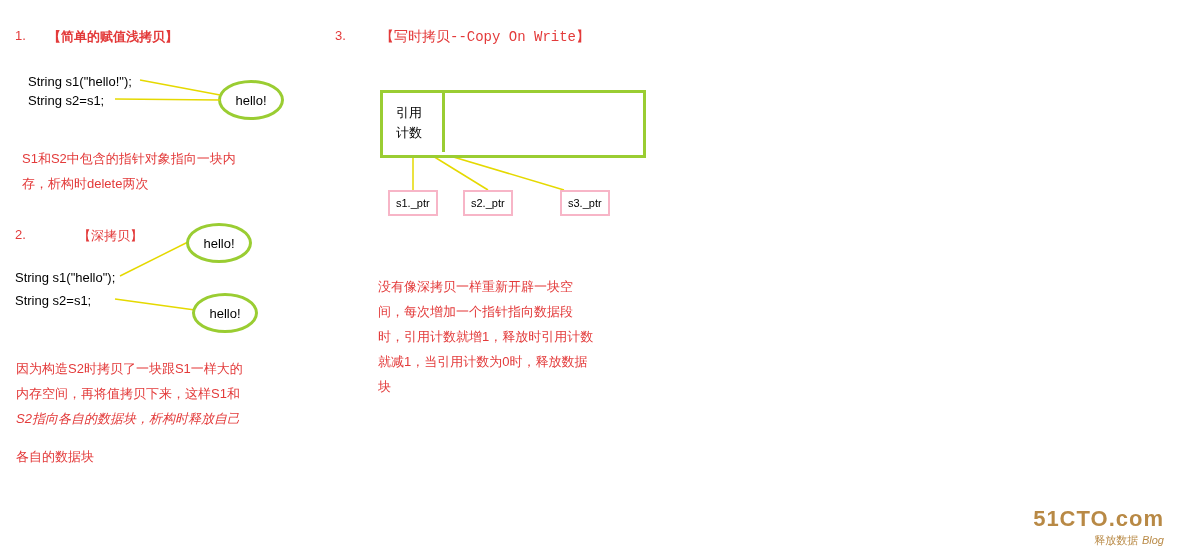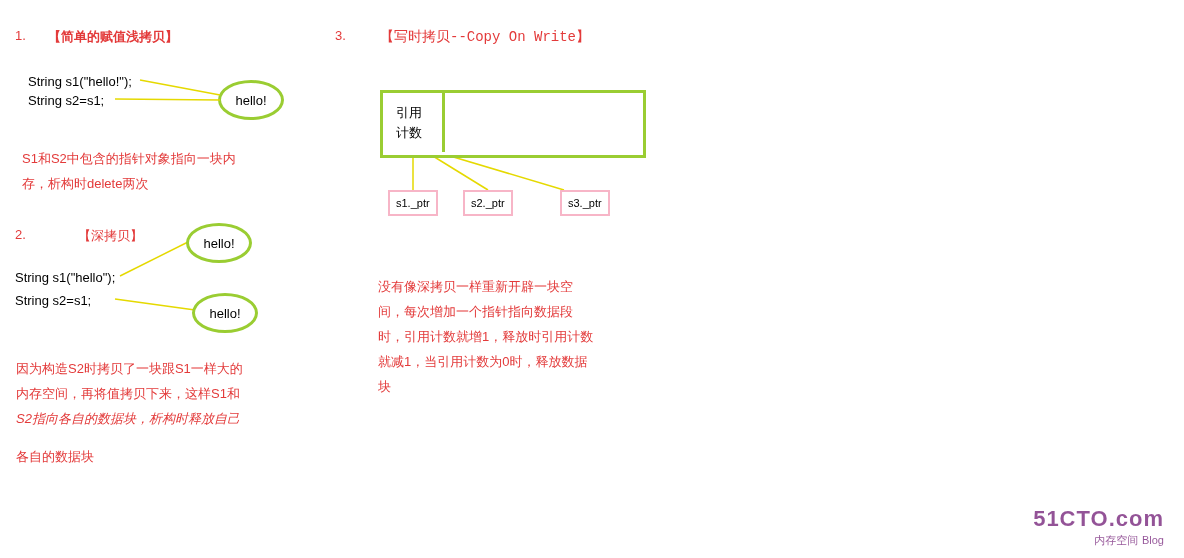--- a/index.html
+++ b/index.html
@@ -38,21 +38,21 @@
     justify-content: center;
     padding: 0 6px;
     height: 22px;
   }
   .watermark {
     position: absolute;
     right: 20px;
     bottom: 10px;
     text-align: right;
     font-family: Arial, sans-serif;
-    color: #701a75;
+    color: #a16207;
     opacity: 0.75;
   }
   .watermark .big { font-size: 22px; font-weight: bold; letter-spacing: 1px; }
   .watermark .small { font-size: 11px; }
   svg.lines { position: absolute; top: 0; left: 0; pointer-events: none; }
 </style>
 </head>
 <body>
 
 <div class="red" style="position:absolute; left:15px; top:28px;">1.</div>
@@ -107,16 +107,16 @@
 
 <div class="red" style="position:absolute; left:378px; top:278px;text-align:center;">没有像深拷贝一样重新开辟一块空</div>
 <div class="red" style="position:absolute; left:378px; top:303px;">间，每次增加一个指针指向数据段</div>
 <div class="red" style="position:absolute; left:378px; top:328px;">时，引用计数就增1，释放时引用计数</div>
 <div class="red" style="position:absolute; left:378px; top:353px;">就减1，当引用计数为0时，释放数据</div>
 <div class="red" style="position:absolute; left:378px; top:378px;">块</div>
 
 <div class="watermark">
   <div class="big">51CTO.com</div>
   <div>
-    <span class="small">内存空间</span>
-    <span class="small" style="">Blog</span>
+    <span class="small">释放数据</span>
+    <span class="small" style="font-style:italic;">Blog</span>
   </div>
 </div>
 
 </body></html>

